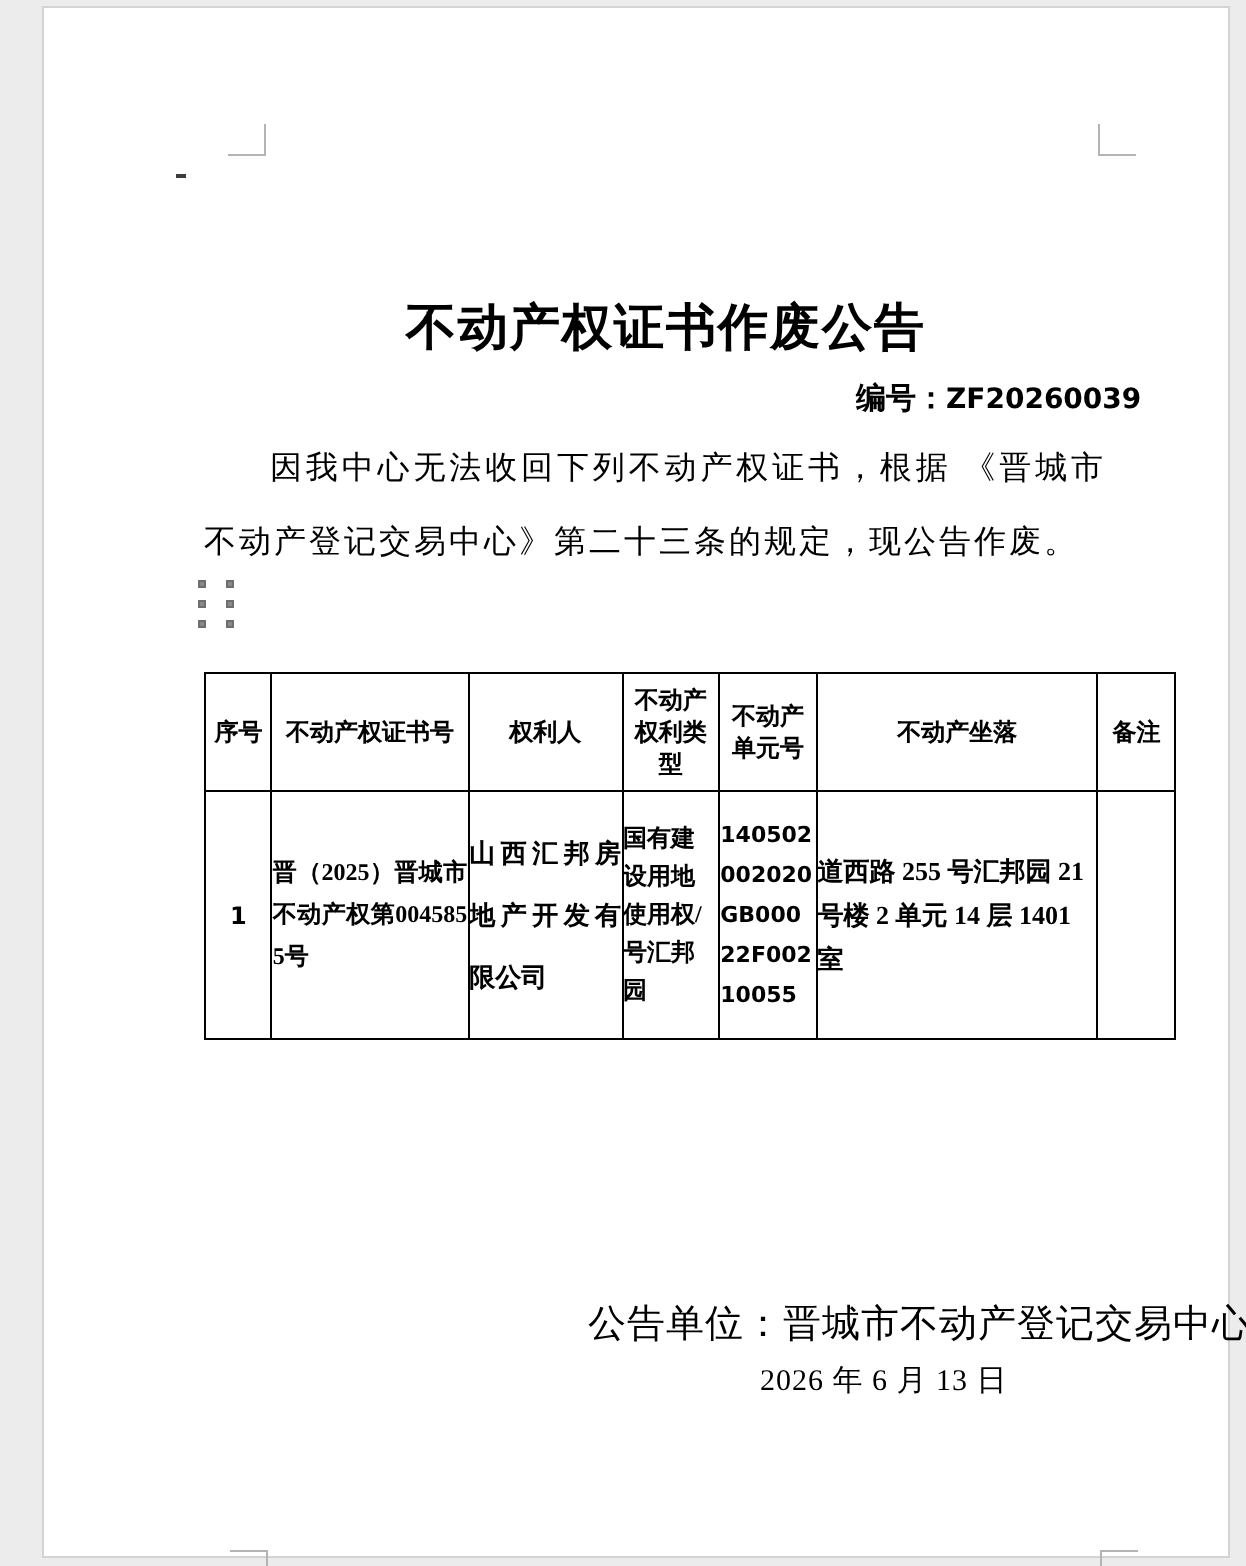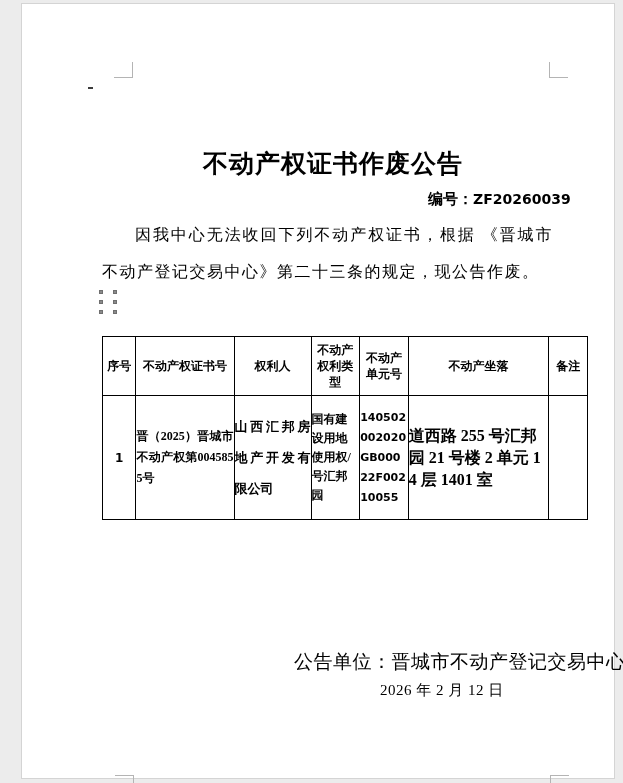--- a/index.html
+++ b/index.html
@@ -58,21 +58,21 @@
   .c-type{width:48px;}
   .c-unit{width:48px;}
   .c-loc{width:139px;}
   .c-rmk{width:38px;}
   td.cell-idx{text-align:center;font-size:12px;font-family:"DejaVu Sans","Liberation Sans",sans-serif;}
   td.cell-cert{font-size:12px;line-height:21px;padding:0 7px;text-align:justify;word-break:break-all;}
   td.cell-holder{font-size:13px;line-height:31px;padding:0 7px;word-break:break-all;text-align:justify;}
   td.cell-type{font-size:12px;line-height:19px;padding:0 4px;word-break:break-all;}
   td.cell-unit{font-size:11px;line-height:20px;padding:0 2px;word-break:break-all;
     font-family:"DejaVu Sans","Liberation Sans",sans-serif;}
-  td.cell-loc{font-size:16px;line-height:22px;padding:0 5px;word-break:break-all;}
+  td.cell-loc{font-size:13px;line-height:22px;padding:0 5px;word-break:break-all;}
   .footer-issuer{position:absolute;left:272px;top:645px;font-size:19px;letter-spacing:0.5px;white-space:nowrap;}
   .footer-date{position:absolute;left:358px;top:677px;font-size:15px;letter-spacing:0.5px;white-space:nowrap;}
 </style>
 </head>
 <body>
 
 <div class="page">
 
   <div class="crop crop-tl"></div>
   <div class="crop crop-tr"></div>
@@ -122,15 +122,15 @@
       <td class="cell-holder">山西汇邦房地产开发有限公司</td>
       <td class="cell-type">国有建设用地使用权/号汇邦园</td>
       <td class="cell-unit">140502002020GB00022F00210055</td>
       <td class="cell-loc">道西路 255 号汇邦园 21 号楼 2 单元 14 层 1401 室</td>
       <td class="cell-rmk"></td>
     </tr>
   </tbody>
     </table>
 
   <div class="footer-issuer">公告单位：晋城市不动产登记交易中心</div>
-  <div class="footer-date">2026 年 2 月 12 日</div>
+  <div class="footer-date">2026 年 6 月 13 日</div>
 
 </div>
 
 </body></html>

